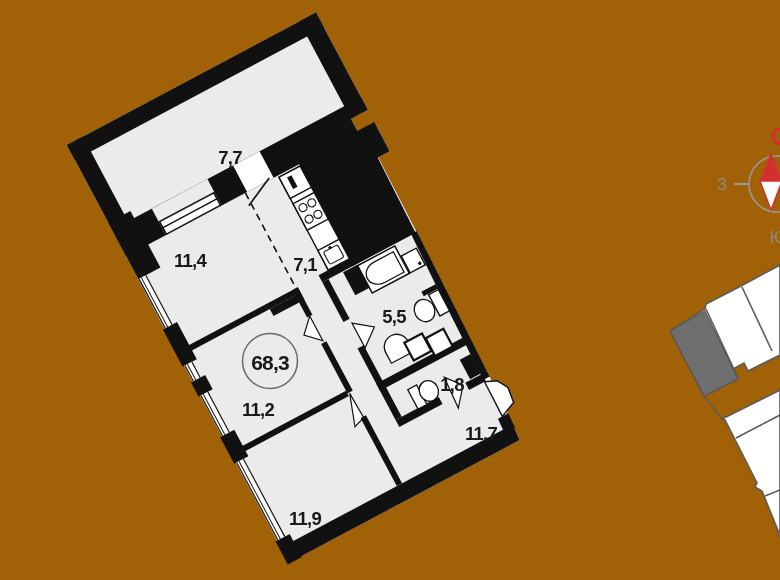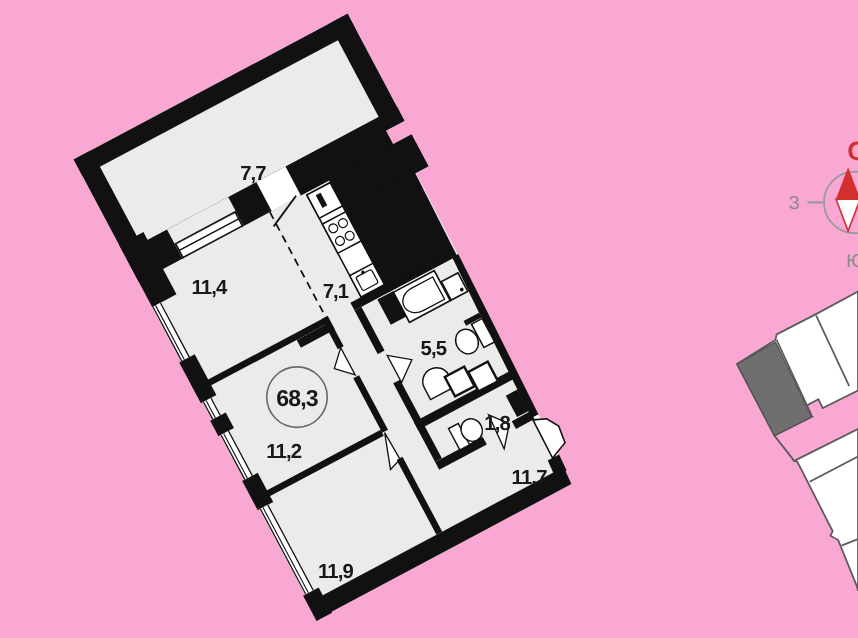--- a/index.html
+++ b/index.html
@@ -1,16 +1,16 @@
 <!DOCTYPE html>
 <html><head>
 <meta charset="utf-8">
 <style>
   html,body { margin:0; padding:0; background:#ffffff; }
-  #page { width:780px; height:580px; position:relative; overflow:hidden; background:#f9a8d4; }
+  #page { width:780px; height:580px; position:relative; overflow:hidden; background:#a16207; }
 </style>
 </head>
 <body>
 <div id="page">
 <svg width="780" height="580" viewBox="0 0 780 580">
 
 <g transform="translate(67,145) rotate(-28)">
 
 <polygon points="0,0 282,0 282,110 263,110 263,127 282,127 282,157 269,157 267,300 261,473 0,473" fill="#ebebeb"></polygon>
 

